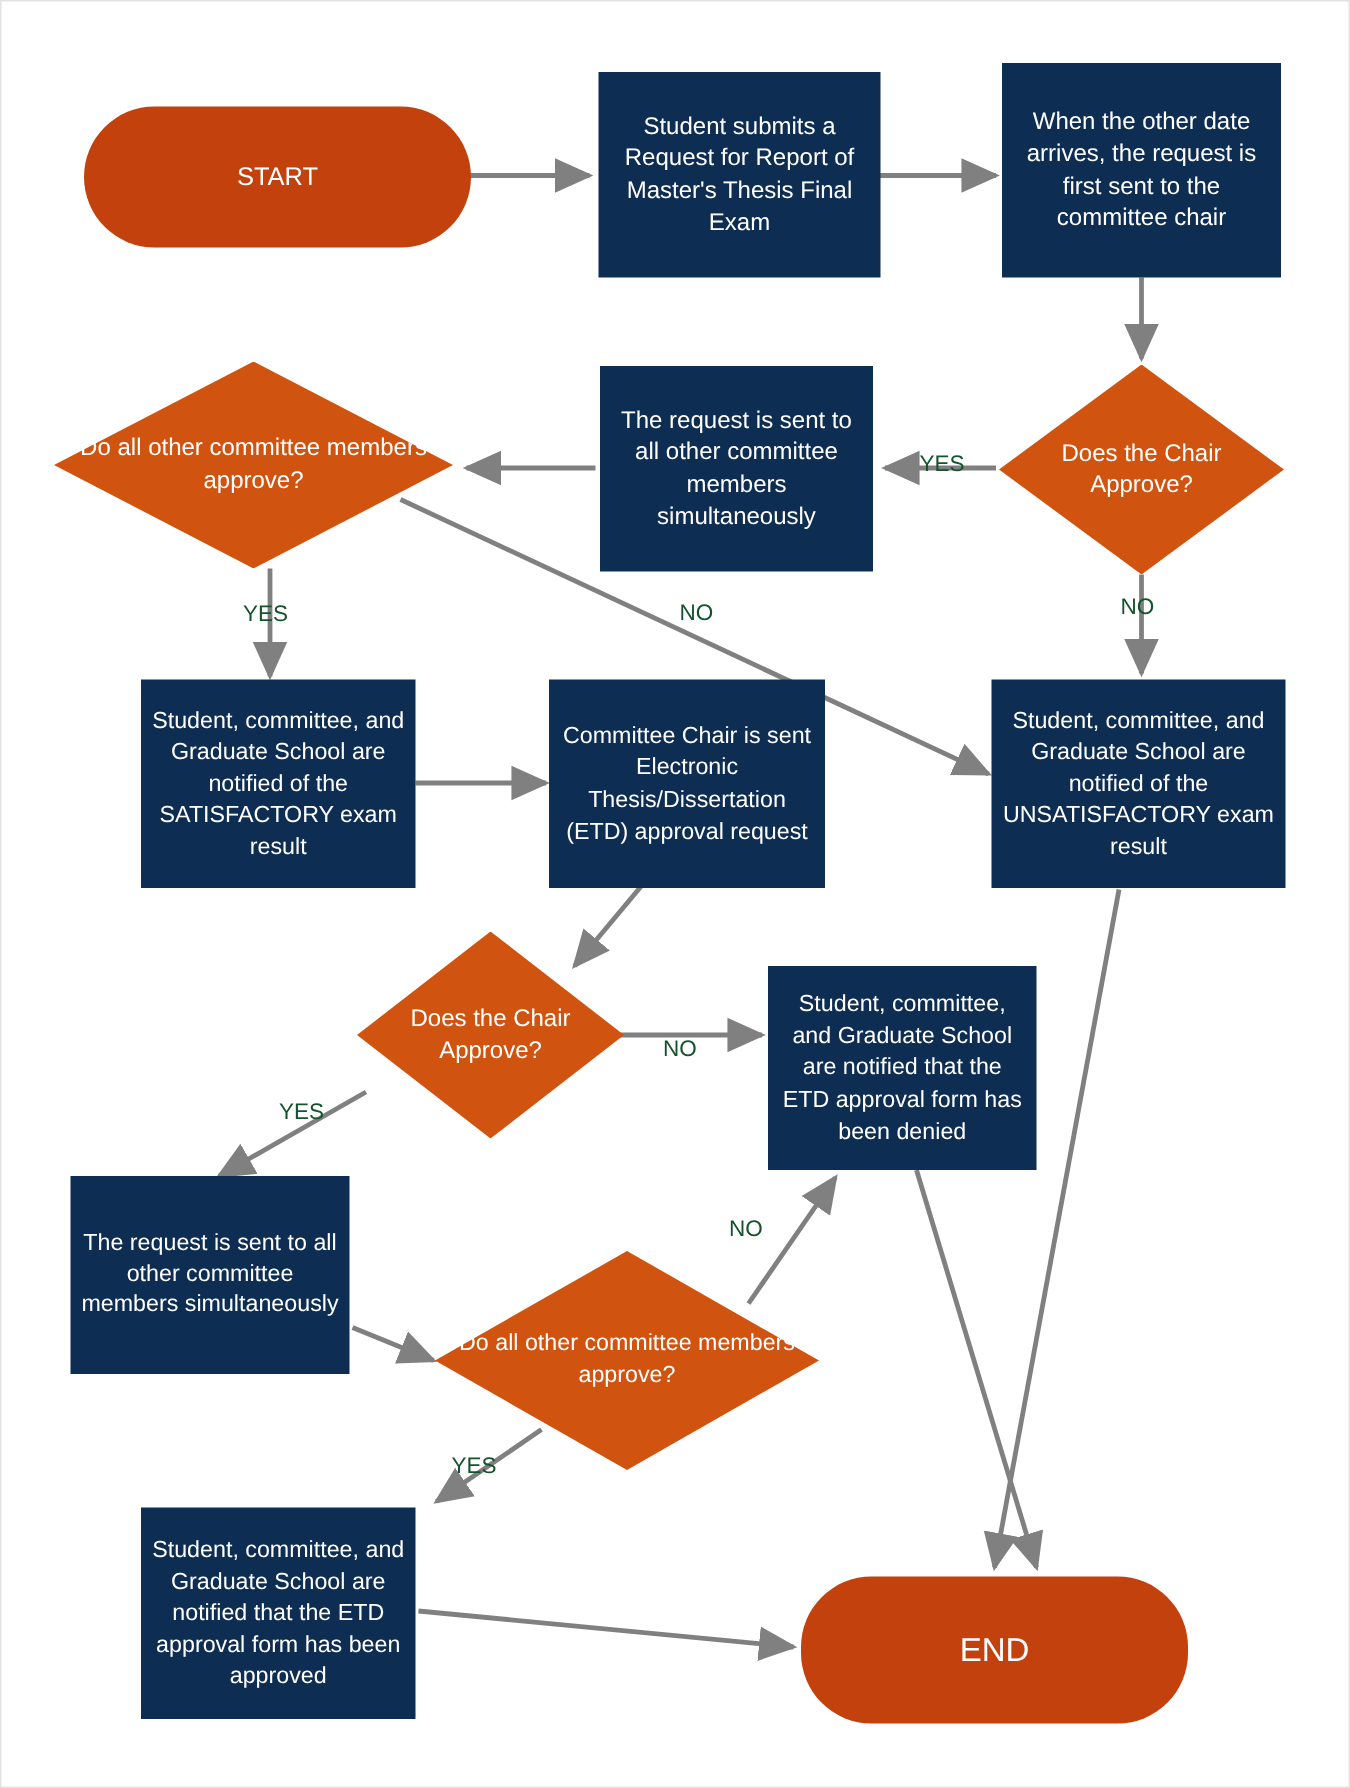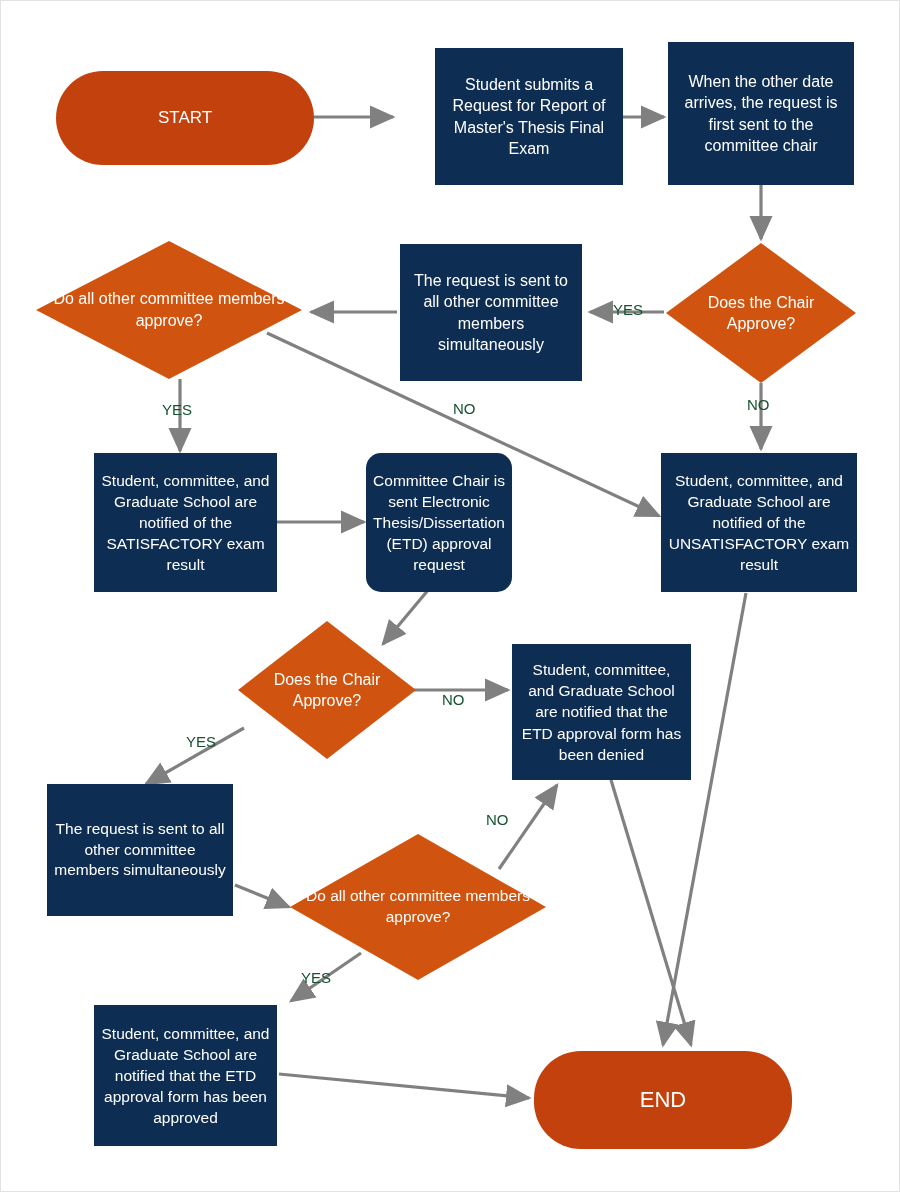--- a/index.html
+++ b/index.html
@@ -68,21 +68,21 @@
       <path d="M610,779 L690,1044"></path>
 
       <path d="M278,1073 L528,1097"></path>
     </g>
   </svg>
 
   <div class="node term" style="left:55px;top:70px;width:258px;height:94px;border-radius:47px;font-size:17px;">
     <span class="txt">START</span>
   </div>
 
-  <div class="node proc" style="left:398px;top:47px;width:188px;height:137px;font-size:16px;line-height:1.33;margin-left:36px;">
+  <div class="node proc" style="left:398px;top:47px;width:188px;height:137px;font-size:16px;line-height:1.33;">
     <span class="txt">Student submits a Request for Report of Master's Thesis Final Exam</span>
   </div>
 
   <div class="node proc" style="left:667px;top:41px;width:186px;height:143px;font-size:16px;line-height:1.33;">
     <span class="txt">When the other date arrives, the request is first sent to the committee chair</span>
   </div>
 
   <div class="node dec" style="left:665px;top:242px;width:190px;height:140px;font-size:16px;line-height:1.32;">
     <span class="dshape"></span>
     <span class="txt">Does the Chair Approve?</span>
@@ -94,21 +94,21 @@
 
   <div class="node dec" style="left:35px;top:240px;width:266px;height:138px;font-size:16px;line-height:1.35;">
     <span class="dshape"></span>
     <span class="txt">Do all other committee members approve?</span>
   </div>
 
   <div class="node proc" style="left:93px;top:452px;width:183px;height:139px;font-size:15.5px;line-height:1.36;">
     <span class="txt">Student, committee, and Graduate School are notified of the SATISFACTORY exam result</span>
   </div>
 
-  <div class="node proc" style="left:365px;top:452px;width:146px;height:139px;font-size:15.5px;line-height:1.36;border-radius:15px;">
+  <div class="node proc" style="left:365px;top:452px;width:184px;height:139px;font-size:15.5px;line-height:1.36;">
     <span class="txt">Committee Chair is sent Electronic Thesis/Dissertation (ETD) approval request</span>
   </div>
 
   <div class="node proc" style="left:660px;top:452px;width:196px;height:139px;font-size:15.5px;line-height:1.36;">
     <span class="txt">Student, committee, and Graduate School are notified of the UNSATISFACTORY exam result</span>
   </div>
 
   <div class="node dec" style="left:237px;top:620px;width:178px;height:138px;font-size:16px;line-height:1.32;">
     <span class="dshape"></span>
     <span class="txt">Does the Chair Approve?</span>

